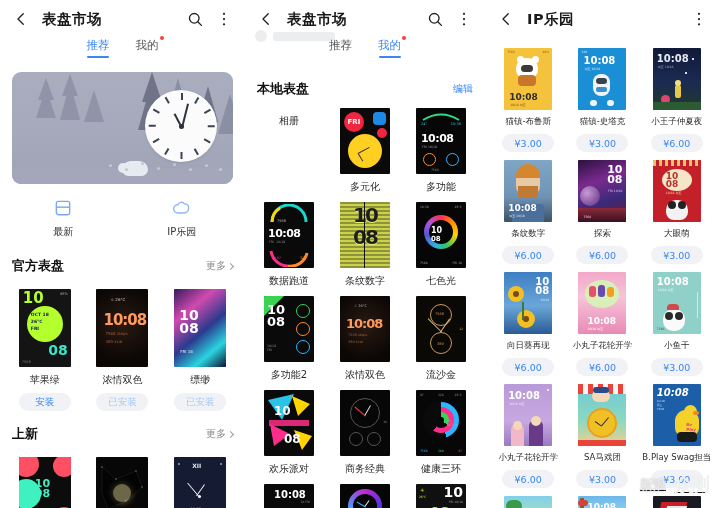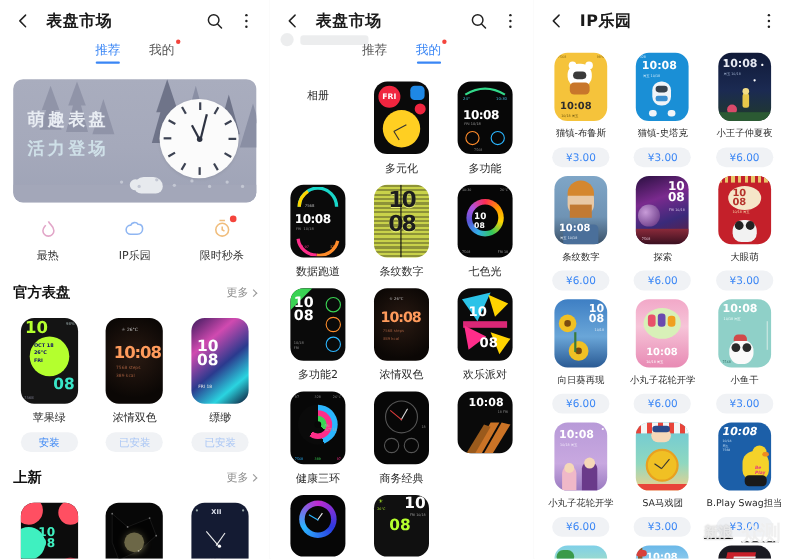--- a/index.html
+++ b/index.html
@@ -70,21 +70,21 @@
   
   .sec { display:flex; align-items:center; padding:12px 12px 2px 12px; }
   .sec-title { font-size:13px; color:#111; font-weight:600; }
   .sec-more { margin-left:auto; font-size:10px; color:#8b8b8b; display:flex; align-items:center; gap:2px; }
   .sec-edit { margin-left:auto; font-size:10px; color:#3a86f5; }
   .chev { width:5px; height:5px; border-right:1.2px solid #9a9a9a; border-top:1.2px solid #9a9a9a; transform:rotate(45deg); }
 
   
   .grid3 { display:flex; flex-wrap:wrap; padding:6px 6px 0 6px; }
   .cell { width:33.333%; display:flex; flex-direction:column; align-items:center; padding:6px 0 2px 0; }
-  .thumb { border-radius:12px; overflow:hidden; position:relative; background:#111; }
+  .thumb { border-radius:1px; overflow:hidden; position:relative; background:#111; }
   .name { font-size:10px; color:#2b2b2b; margin-top:6px; text-align:center; white-space:nowrap; }
   .name.sm { font-size:8.5px; }
   .pill {
     margin-top:6px; min-width:52px; height:18px; border-radius:9px;
     background:#f0f2f5; display:flex; align-items:center; justify-content:center;
     font-size:9.5px; color:#3a86f5;
   }
   .pill.installed { color:#a9c6f5; }
 
   
@@ -160,24 +160,20 @@
             <polygon points="140,0 150,30 130,30"></polygon>
           <polygon points="196,14 206,50 186,50"></polygon>
         </g>
         <g fill="#8a8fa4">
           <polygon points="166,6 176,42 156,42"></polygon>
             <polygon points="218,22 230,62 206,62"></polygon>
           <polygon points="230,8 240,40 220,40"></polygon>
         </g>
         <rect x="0" y="96" width="245" height="16" fill="#a3a7b9"></rect>
       </svg>
-      <div class="btxt">
-        <div class="l1">萌趣表盘</div>
-        <div class="l2">活力登场</div>
-      </div>
       <div class="clockface">
         <i class="tick" style="transform:rotate(0deg)"></i>
           <i class="tick" style="transform:rotate(30deg)"></i>
         <i class="tick" style="transform:rotate(60deg)"></i>
           <i class="tick" style="transform:rotate(90deg)"></i>
         <i class="tick" style="transform:rotate(120deg)"></i>
           <i class="tick" style="transform:rotate(150deg)"></i>
         <i class="tick" style="transform:rotate(180deg)"></i>
           <i class="tick" style="transform:rotate(210deg)"></i>
         <i class="tick" style="transform:rotate(240deg)"></i>
@@ -197,44 +193,34 @@
           <i style="left:68px;top:3px"></i>
           <i style="left:84px;top:8px"></i>
         <i style="left:100px;top:4px"></i>
           <i style="left:114px;top:8px"></i>
       </div>
     </div>
 
     <div class="cats">
       <div class="cat">
         <span class="cicon">
-          <svg viewBox="0 0 24 24" fill="none" stroke="#e2a6c8" stroke-width="1.7">
-              <path d="M12 4 C14 8 18 9 18 14 a6 6 0 0 1 -12 0 c0-3 2-4 3-6"></path>
+          <svg viewBox="0 0 24 24" fill="none" stroke="#7aa7f0" stroke-width="1.7">
+              <rect x="4" y="4" width="16" height="16" rx="2.5"></rect>
+              <path d="M4 11 H20"></path>
             </svg>
         </span>
-        <span class="clabel">最热</span>
+        <span class="clabel">最新</span>
       </div>
       <div class="cat">
         <span class="cicon">
           <svg viewBox="0 0 24 24" fill="none" stroke="#8fb6f2" stroke-width="1.7">
               <path d="M7 18 a5 5 0 0 1 0-10 c1-3 6-4 8-1 3 0 5 2 5 5 0 3-2 6-6 6 z"></path>
             </svg>
         </span>
         <span class="clabel">IP乐园</span>
-      </div>
-      <div class="cat">
-        <span class="cicon">
-          <svg viewBox="0 0 24 24" fill="none" stroke="#f0bd7c" stroke-width="1.7">
-              <circle cx="12" cy="13" r="7"></circle>
-              <path d="M12 9.5 V13 L14.5 14.5"></path>
-              <path d="M9 3 H15"></path>
-            </svg>
-          <i class="badge"></i>
-        </span>
-        <span class="clabel">限时秒杀</span>
       </div>
     </div>
 
     <div class="sec">
       <span class="sec-title">官方表盘</span>
       <span class="sec-more">
         <span>更多</span>
         <i class="chev"></i>
       </span>
     </div>
@@ -384,20 +370,26 @@
     <div class="tabs">
       <span class="tab">
         <span>推荐</span>
       </span>
       <span class="tab active">
         <span>我的</span>
         <i class="dot"></i>
       </span>
     </div>
 
+    <div class="sec" style="padding-top:14px">
+      <span class="sec-title">本地表盘</span>
+      <span class="sec-edit">
+        <span>编辑</span>
+      </span>
+    </div>
 
     <div class="grid3" style="padding:2px 6px 0 6px">
 
       <div class="cell">
         <div class="name">相册</div>
       </div>
 
       <div class="cell">
         <div class="thumb" style="width:50px;height:66px;background:#0a0a0a">
           <div style="position:absolute;left:4px;top:4px;width:20px;height:20px;border-radius:50%;background:#f0253f;color:#fff;font-size:7px;font-weight:800;display:flex;align-items:center;justify-content:center">FRI</div>
@@ -482,66 +474,78 @@
       <div class="cell">
         <div class="thumb" style="width:50px;height:66px;background:radial-gradient(circle at 50% 45%, #2a1a12 0%, #0b0705 78%)">
           <div style="position:absolute;left:14px;top:8px;color:#bbb;font-size:3.5px">☼ 26°C</div>
           <div style="position:absolute;left:6px;top:20px;color:#ff9b5c;font-size:13px;font-weight:800;letter-spacing:-1px">10:08</div>
           <div style="position:absolute;left:8px;top:37px;color:#9c5a3c;font-size:3.5px">7568 steps</div>
           <div style="position:absolute;left:8px;top:44px;color:#9c5a3c;font-size:3.5px">389 kcal</div>
         </div>
         <div class="name">浓情双色</div>
       </div>
 
+      <div class="cell">
+        <div class="thumb" style="width:50px;height:66px;background:#0b0906">
+          <div style="position:absolute;left:14px;top:8px;width:22px;height:22px;border-radius:50%;border:1px solid #c89a5c"></div>
+          <div style="position:absolute;left:19px;top:16px;color:#c89a5c;font-size:3.5px">7568</div>
+          <div style="position:absolute;left:14px;bottom:8px;width:22px;height:22px;border-radius:50%;border:1px solid #c89a5c"></div>
+          <div style="position:absolute;left:21px;bottom:16px;color:#c89a5c;font-size:3.5px">389</div>
+          <div style="position:absolute;left:24px;top:20px;width:1px;height:16px;background:#e0b87a;transform-origin:50% 100%;transform:rotate(35deg)"></div>
+          <div style="position:absolute;left:25px;top:17px;width:1px;height:19px;background:#e0b87a;transform-origin:50% 100%;transform:rotate(-45deg)"></div>
+          <div style="position:absolute;right:3px;top:31px;color:#c89a5c;font-size:3px">12</div>
+        </div>
+        <div class="name">流沙金</div>
+      </div>
 
       <div class="cell">
         <div class="thumb" style="width:50px;height:66px;background:#0a0a0a">
           <svg width="50" height="66" style="position:absolute;left:0;top:0">
             <polygon points="4,10 30,4 18,30" fill="#2bc3e8"></polygon>
             <polygon points="28,6 46,14 34,26" fill="#ffd400"></polygon>
             <polygon points="6,34 26,44 10,56" fill="#ff2d8a"></polygon>
             <polygon points="30,40 48,46 38,60" fill="#ffd400"></polygon>
             <rect x="5" y="30" width="40" height="6" fill="#ff2d8a" opacity=".85"></rect>
           </svg>
           <div style="position:absolute;left:10px;top:14px;color:#fff;font-size:12px;font-weight:900">10</div>
           <div style="position:absolute;left:20px;bottom:10px;color:#fff;font-size:12px;font-weight:900">08</div>
         </div>
         <div class="name">欢乐派对</div>
+      </div>
+
+      <div class="cell">
+        <div class="thumb" style="width:50px;height:66px;background:#070707">
+          <div style="position:absolute;left:10px;top:8px;width:30px;height:30px;border-radius:50%;border:1px solid #555"></div>
+          <div style="position:absolute;left:24px;top:14px;width:1px;height:12px;background:#ddd;transform-origin:50% 100%;transform:rotate(30deg)"></div>
+          <div style="position:absolute;left:25px;top:12px;width:1px;height:14px;background:#e03c3c;transform-origin:50% 100%;transform:rotate(-50deg)"></div>
+          <div style="position:absolute;left:9px;bottom:10px;width:14px;height:14px;border-radius:50%;border:1px solid #555"></div>
+          <div style="position:absolute;right:9px;bottom:10px;width:14px;height:14px;border-radius:50%;border:1px solid #555"></div>
+          <div style="position:absolute;right:3px;top:30px;color:#888;font-size:3px">18</div>
+        </div>
+        <div class="name">商务经典</div>
       </div>
 
       <div class="cell">
         <div class="thumb" style="width:50px;height:66px;background:#070707">
           <div style="position:absolute;left:4px;top:3px;color:#888;font-size:3px">97</div>
           <div style="position:absolute;left:22px;top:3px;color:#888;font-size:3px">328</div>
           <div style="position:absolute;right:4px;top:3px;color:#888;font-size:3px">26°C</div>
           <div style="position:absolute;left:7px;top:12px;width:36px;height:36px;border-radius:50%;background:conic-gradient(#2bb6ff 0 45%,#0a0a0a 45% 100%)"></div>
           <div style="position:absolute;left:12px;top:17px;width:26px;height:26px;border-radius:50%;background:conic-gradient(#ff2d8a 0 60%,#0a0a0a 60% 100%)"></div>
           <div style="position:absolute;left:17px;top:22px;width:16px;height:16px;border-radius:50%;background:conic-gradient(#39d353 0 35%,#0a0a0a 35% 100%)"></div>
           <div style="position:absolute;left:22px;top:27px;width:6px;height:6px;border-radius:50%;background:#070707"></div>
           <div style="position:absolute;right:8px;top:29px;color:#aaa;font-size:3px">FRI<br>OCT 18</div>
           <div style="position:absolute;left:4px;bottom:3px;color:#2bb6ff;font-size:3px">7568</div>
           <div style="position:absolute;left:22px;bottom:3px;color:#39d353;font-size:3px">389</div>
           <div style="position:absolute;right:4px;bottom:3px;color:#ff2d8a;font-size:3px">97</div>
         </div>
         <div class="name">健康三环</div>
       </div>
 
       <div class="cell">
-        <div class="thumb" style="width:50px;height:66px;background:#070707">
-          <div style="position:absolute;left:10px;top:8px;width:30px;height:30px;border-radius:50%;border:1px solid #555"></div>
-          <div style="position:absolute;left:24px;top:14px;width:1px;height:12px;background:#ddd;transform-origin:50% 100%;transform:rotate(30deg)"></div>
-          <div style="position:absolute;left:25px;top:12px;width:1px;height:14px;background:#e03c3c;transform-origin:50% 100%;transform:rotate(-50deg)"></div>
-          <div style="position:absolute;left:9px;bottom:10px;width:14px;height:14px;border-radius:50%;border:1px solid #555"></div>
-          <div style="position:absolute;right:9px;bottom:10px;width:14px;height:14px;border-radius:50%;border:1px solid #555"></div>
-          <div style="position:absolute;right:3px;top:30px;color:#888;font-size:3px">18</div>
-        </div>
-        <div class="name">商务经典</div>
-      </div>
-
-      <div class="cell">
         <div class="thumb" style="width:50px;height:56px;background:#0a0a0a">
           <svg width="50" height="56" style="position:absolute;left:0;top:0">
               <g fill="#e07f2a" opacity=".9">
                 <polygon points="14,56 30,28 38,28 22,56"></polygon>
                 <polygon points="24,56 40,28 48,30 32,56"></polygon>
               </g>
               <g fill="#9a5a1c">
                 <polygon points="8,56 24,30 30,32 16,56"></polygon>
               </g>
             </svg>

